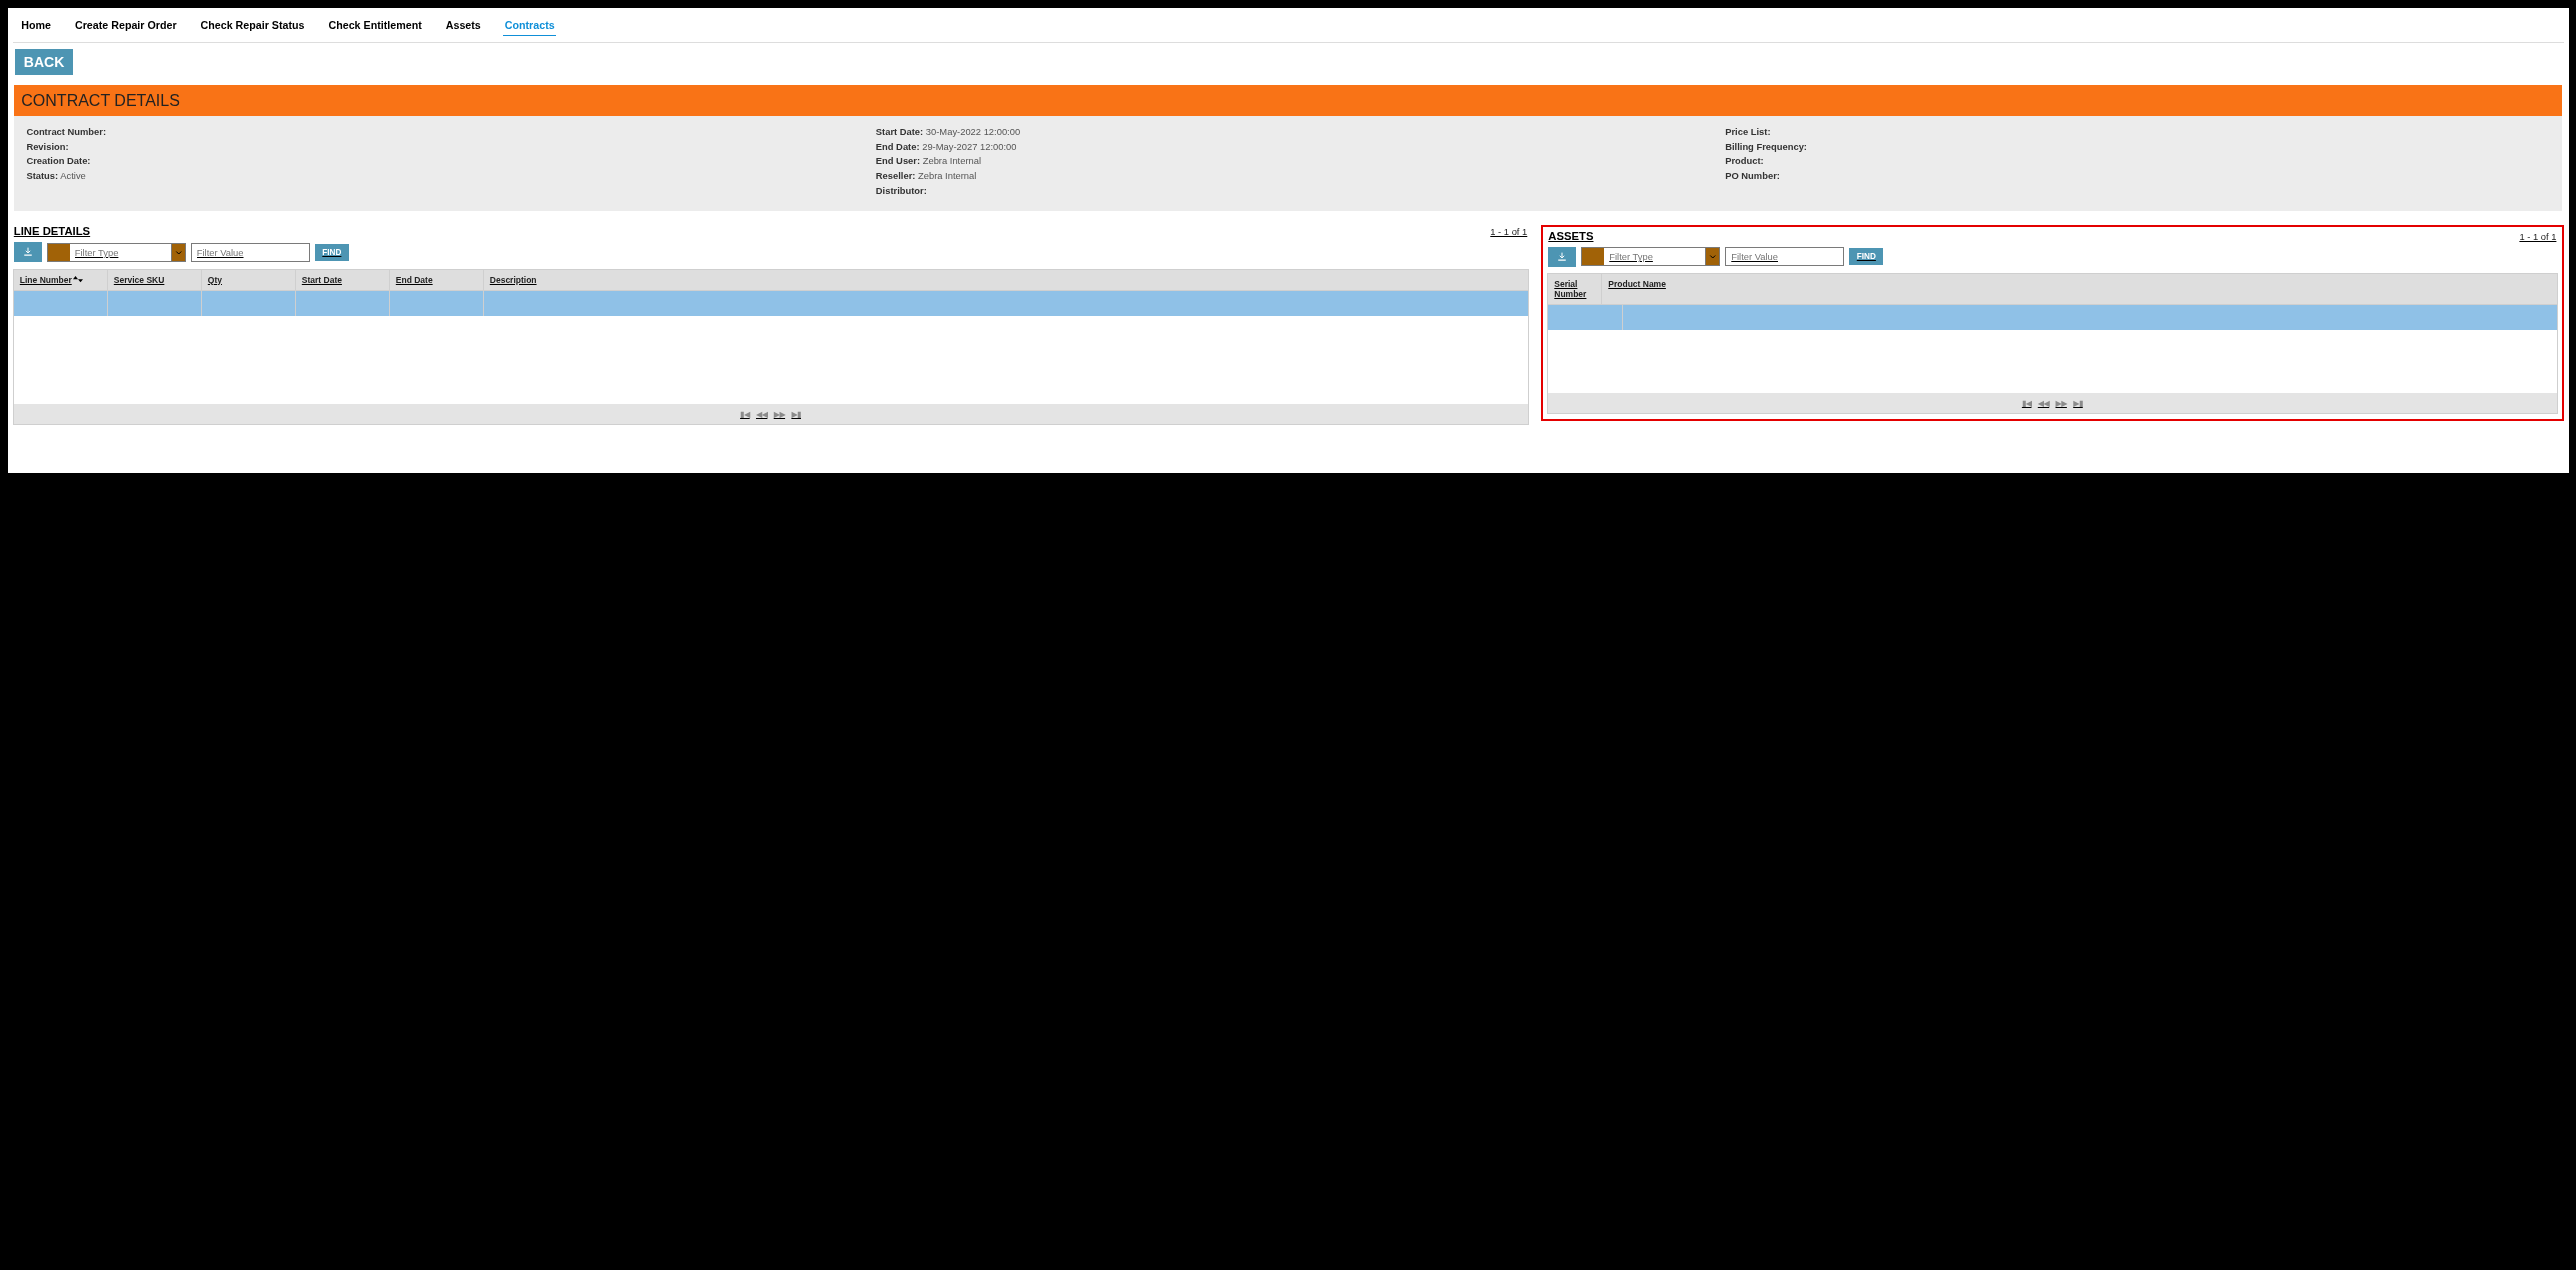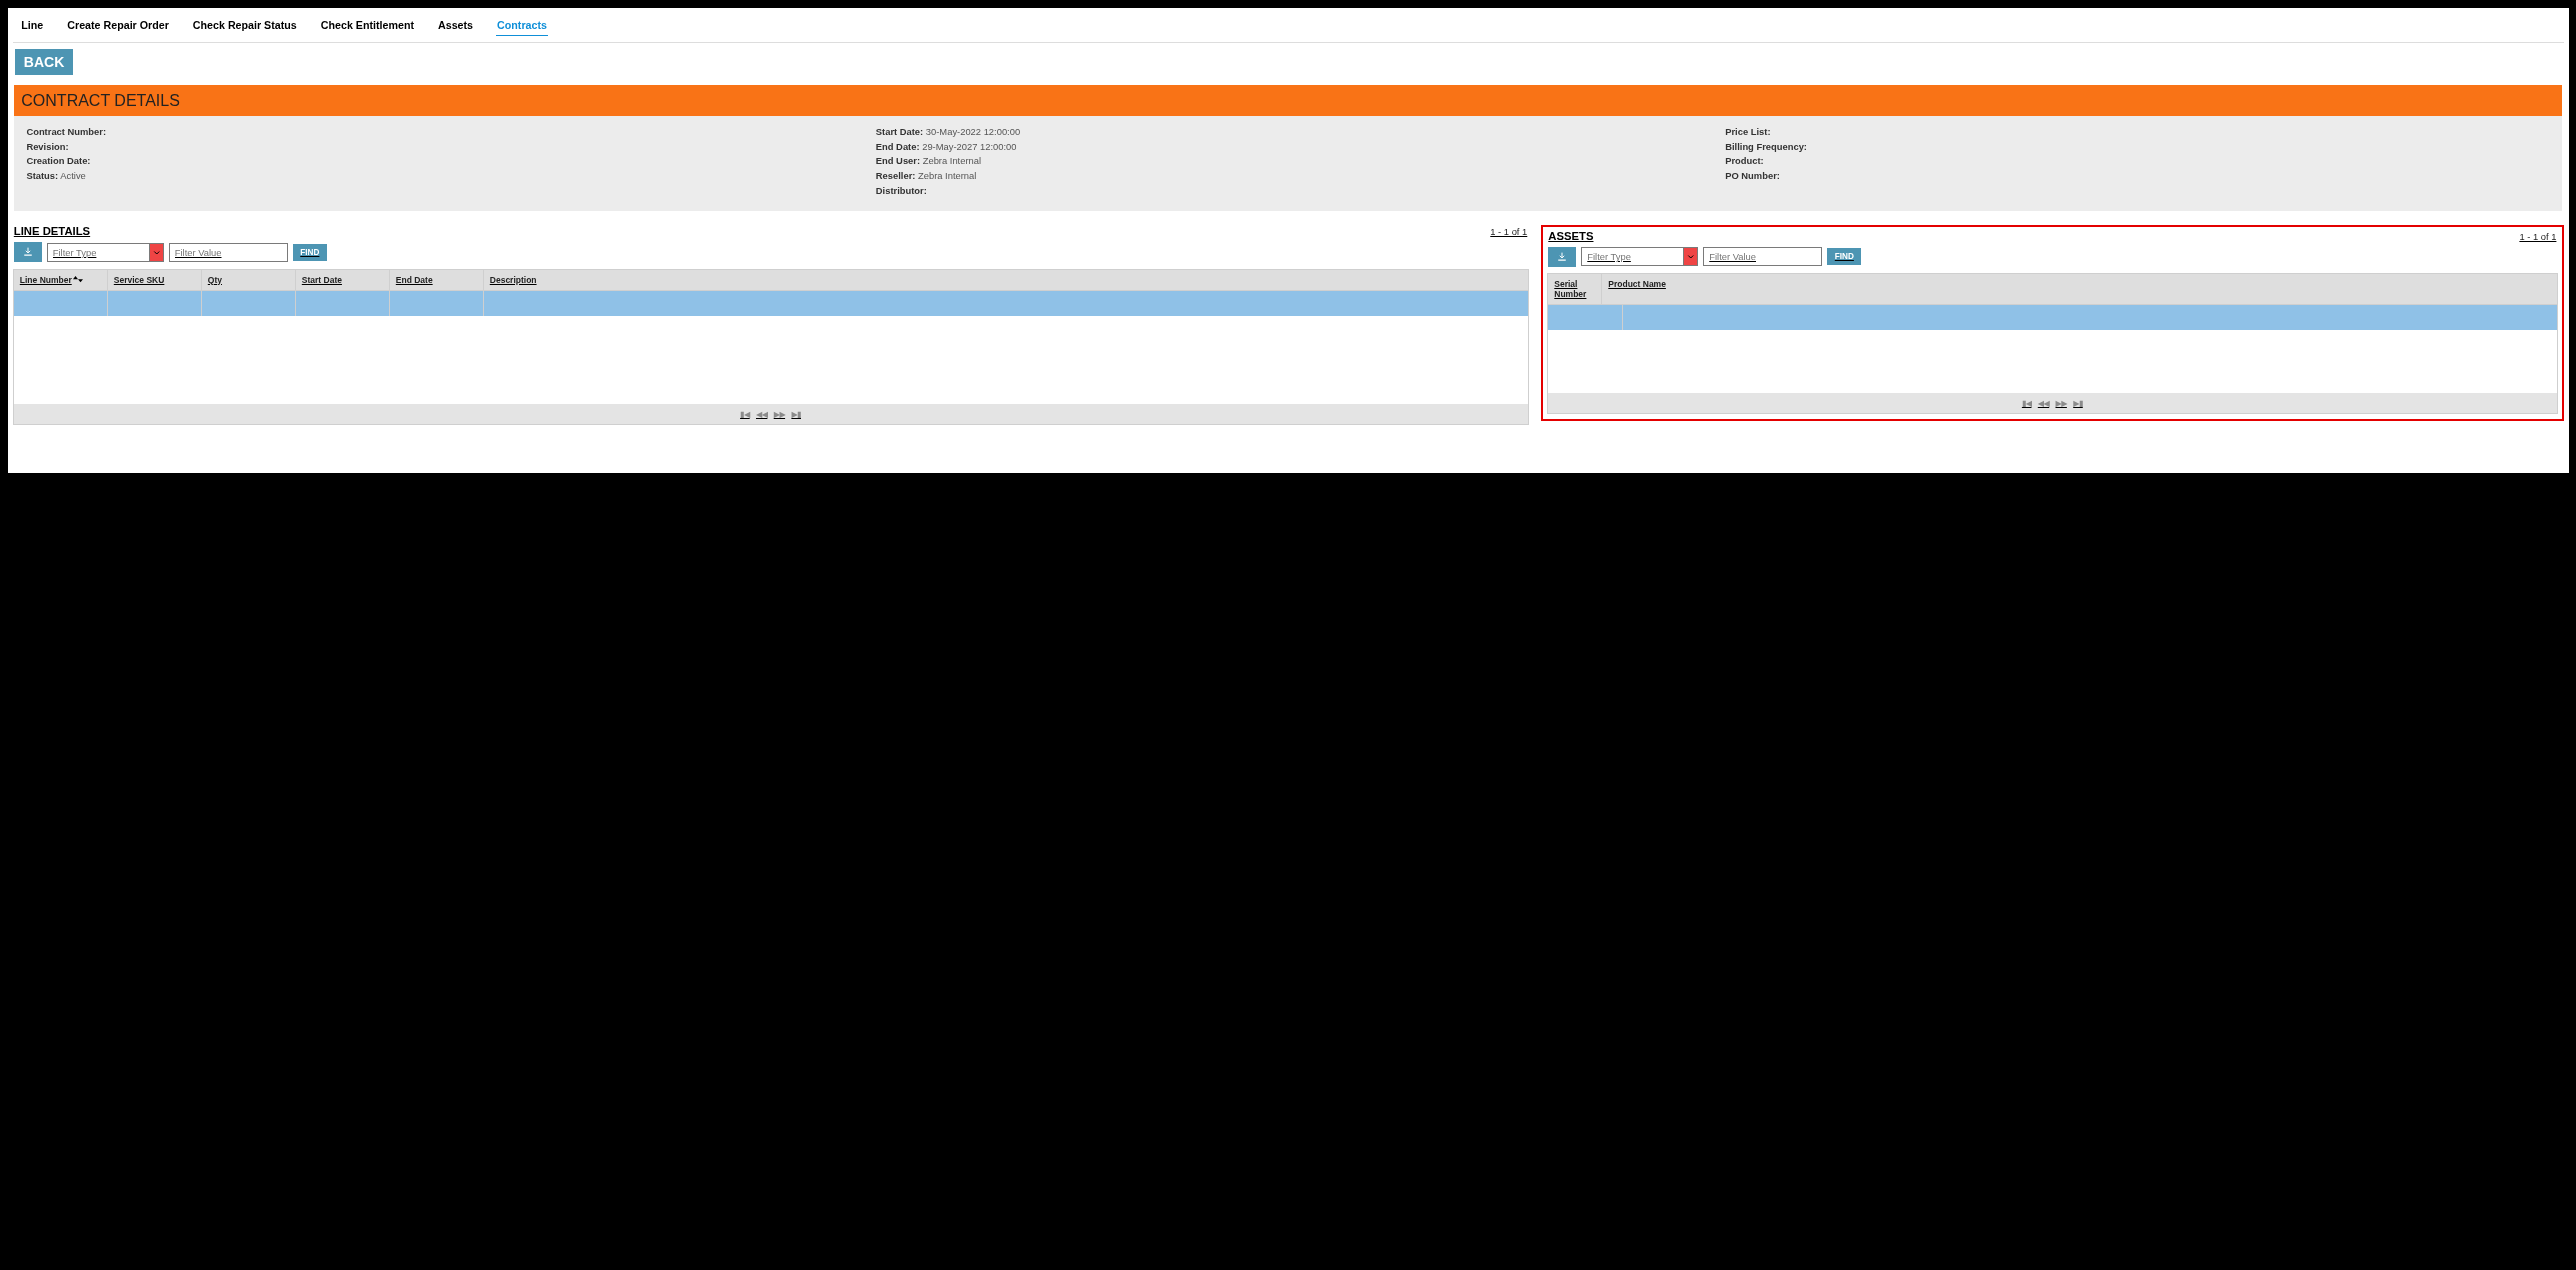--- a/index.html
+++ b/index.html
@@ -98,21 +98,22 @@
     display: flex;
     align-items: center;
     gap: 5px;
     padding: 1.3px 1.3px 6.3px 1.3px;
   }
   .select-wrap {
     display: flex;
     align-items: stretch;
     border: 0.6px solid #7a7a7a;
     height: 19px;
-    background: #ef4444;
+    background: #a16207;
+    padding-left: 22px;
   }
   .select-wrap input {
     border: none;
     outline: none;
     padding: 0 5px;
     font-size: 9.4px;
     color: #666;
     width: 101px;
     height: 100%;
   }
@@ -187,21 +188,21 @@
     line-height: 0;
   }
   svg { display: block; }
 </style>
 </head>
 <body>
 
 <div class="app">
 
   <div class="nav">
-    <div class="nav-item">Line</div>
+    <div class="nav-item">Home</div>
     <div class="nav-item">Create Repair Order</div>
     <div class="nav-item">Check Repair Status</div>
     <div class="nav-item">Check Entitlement</div>
     <div class="nav-item">Assets</div>
     <div class="nav-item active">Contracts</div>
   </div>
 
   <div class="back-row">
     <button class="btn">BACK</button>
   </div>

